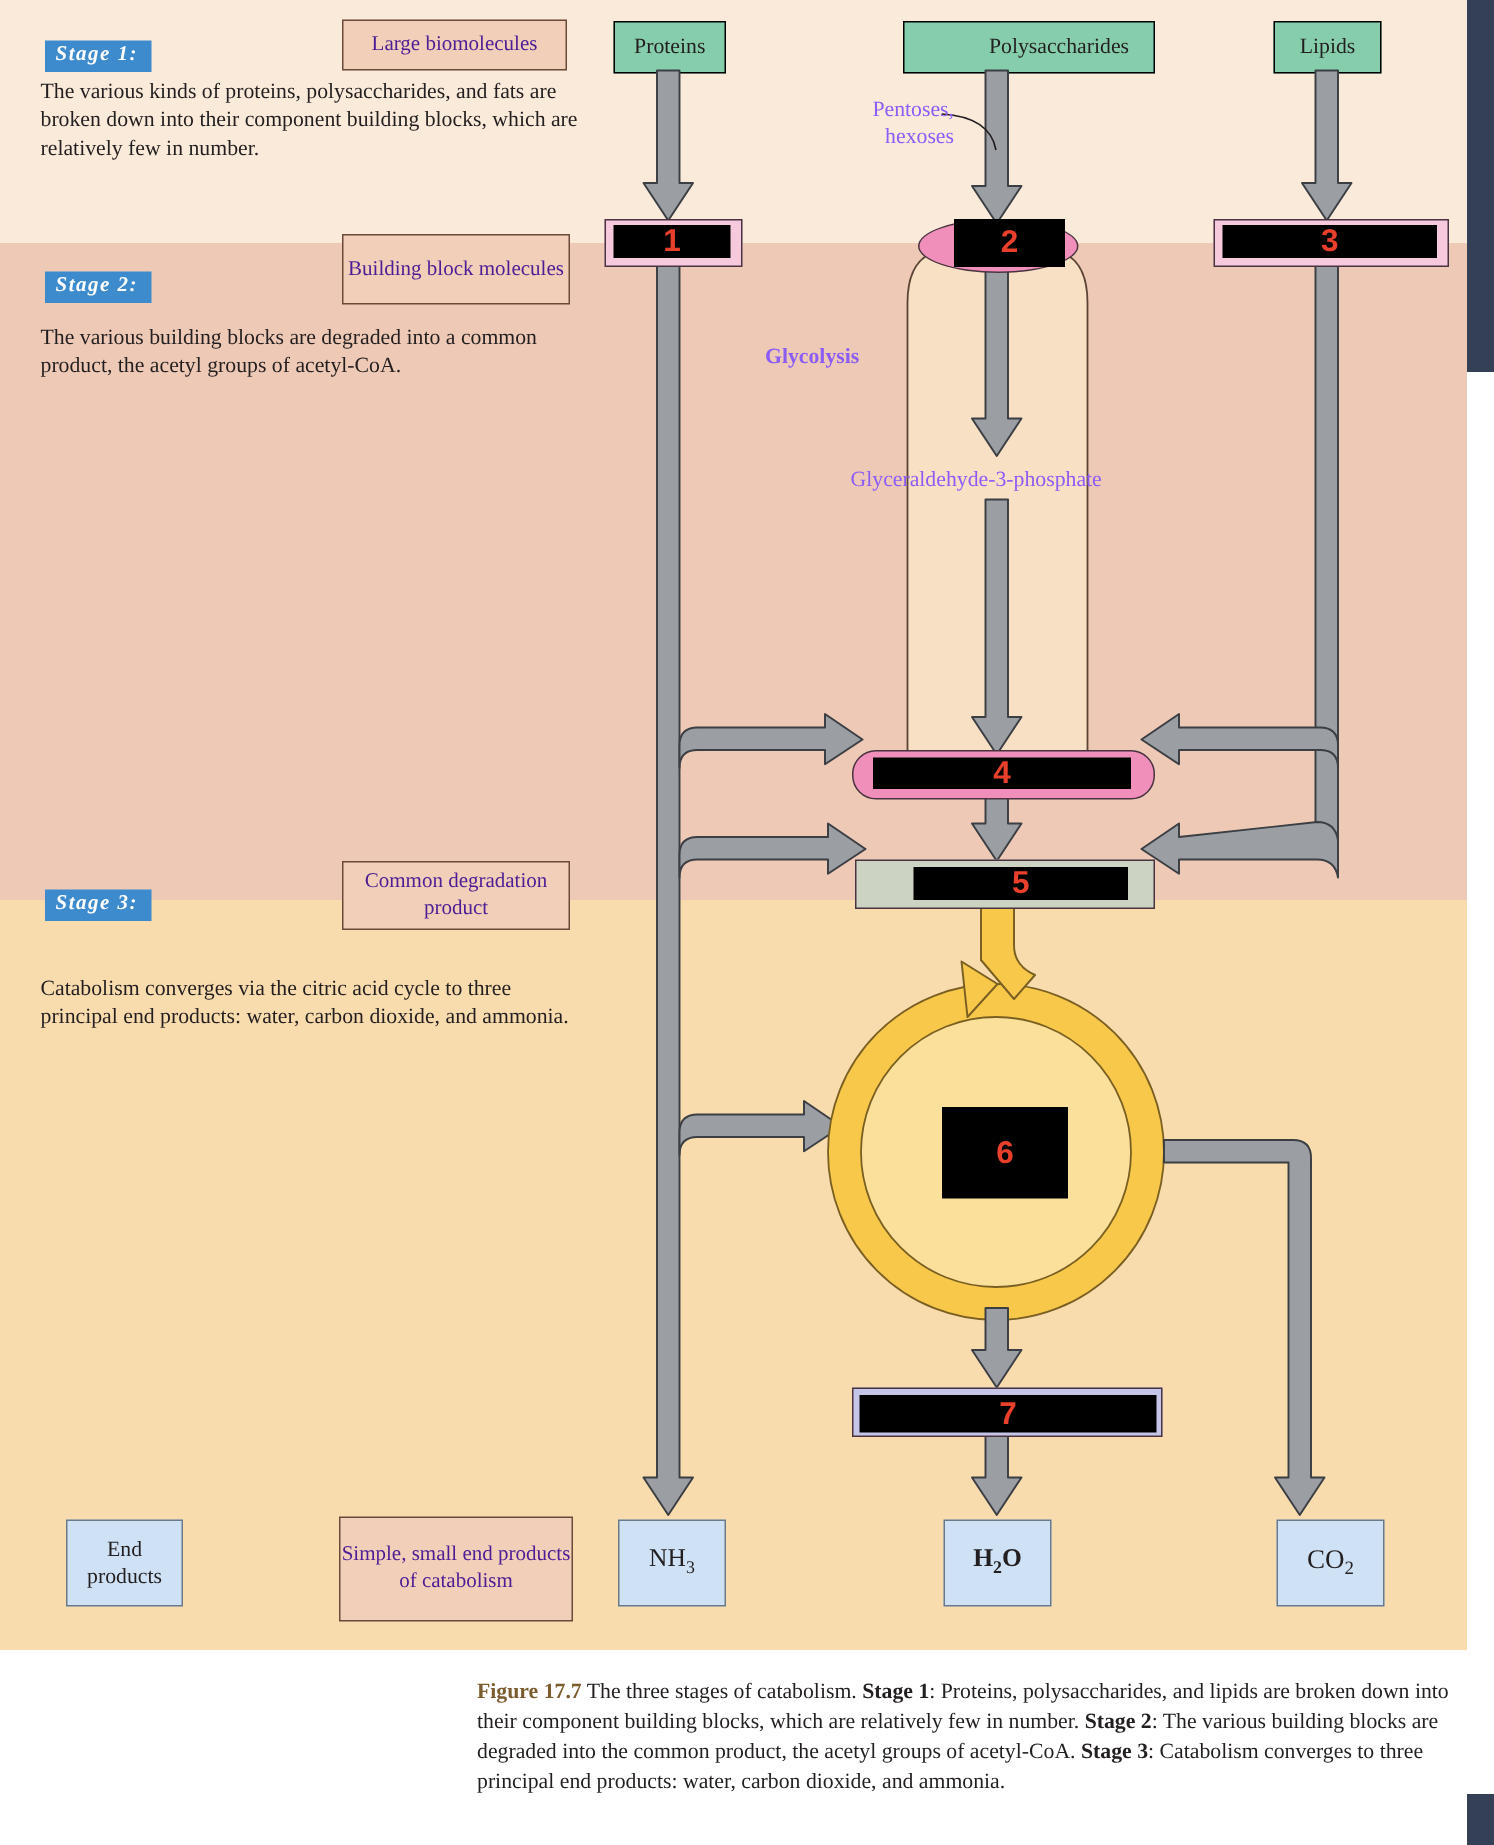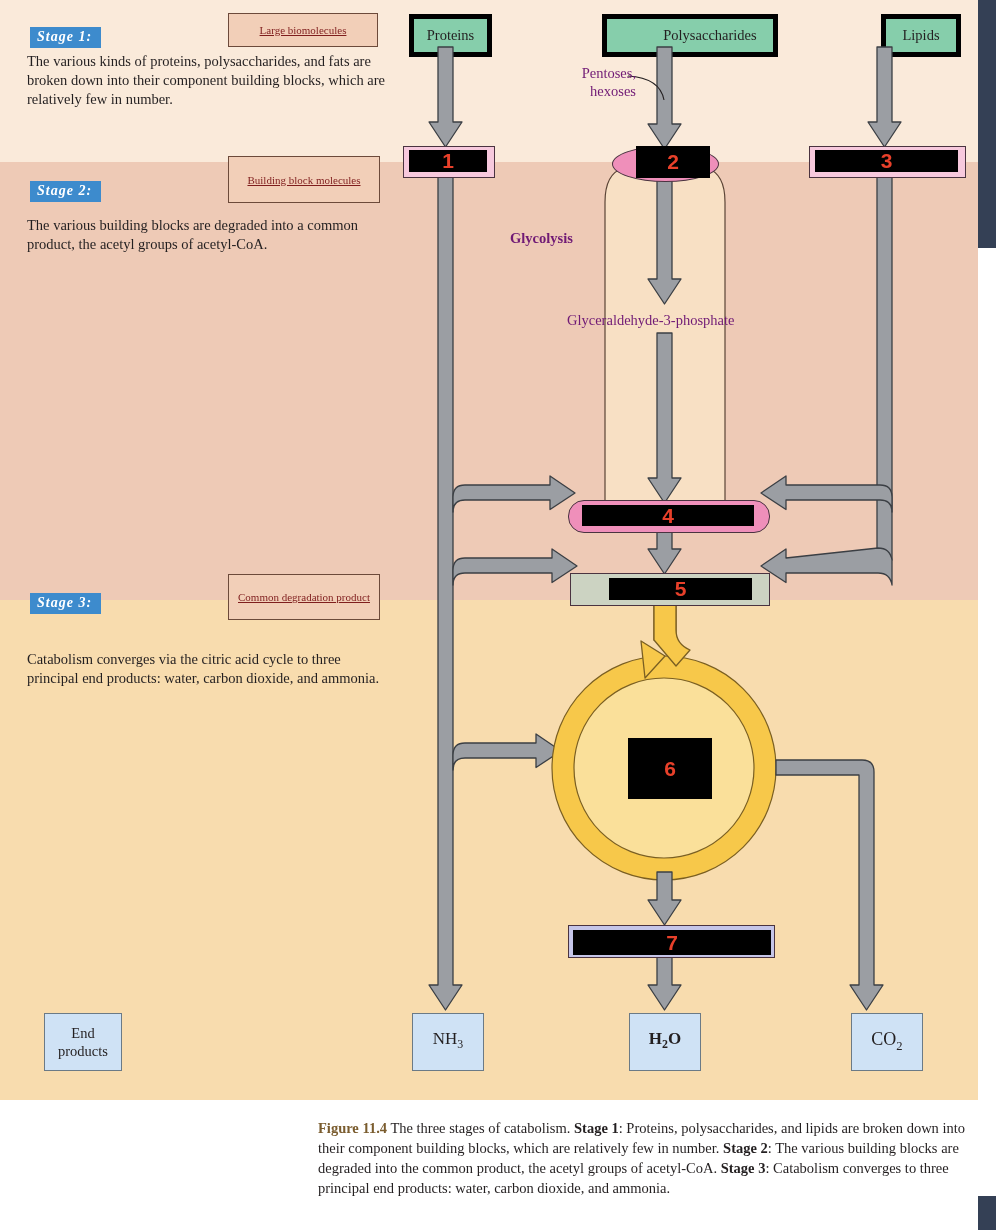--- a/index.html
+++ b/index.html
@@ -26,42 +26,42 @@
 
   .stage-text{position:absolute;font-size:14.5px;line-height:19px;color:#231f20;width:360px;
      font-family:"Liberation Serif", serif;}
   #stage1-text{left:27px;top:52px;}
   #stage2-text{left:27px;top:216px;}
   #stage3-text{left:27px;top:650px;}
 
   
   .legend-box{position:absolute;background:#f2cfb8;border:1px solid #6c4a3a;
     display:flex;align-items:center;justify-content:center;text-align:center;
-    font-size:11px;line-height:18px;color:#7f1d1d;font-family:"Liberation Serif", serif;text-decoration:underline;}
+    font-size:14px;line-height:18px;color:#4c1d95;font-family:"Liberation Serif", serif;}
   #legend-large{left:228px;top:13px;width:148px;height:32px;}
   #legend-building{left:228px;top:141px;width:150px;height:45px;margin-top:15px;}
   #legend-common{left:228px;top:574px;width:150px;height:44px;}
   #legend-simple{left:226px;top:1011px;width:154px;height:68px;}
 
   
   .blue-box{position:absolute;background:#cfe2f5;border:1px solid #6b7a86;
     display:flex;align-items:center;justify-content:center;text-align:center;
     font-size:14.5px;line-height:18px;color:#231f20;font-family:"Liberation Serif", serif;}
   #legend-end{left:44px;top:1013px;width:76px;height:56px;}
   #prod-nh3{left:412px;top:1013px;width:70px;height:56px;font-size:17px;}
   #prod-h2o{left:629px;top:1013px;width:70px;height:56px;font-size:17px;}
   #prod-co2{left:851px;top:1013px;width:70px;height:56px;font-size:18px;}
 
   
-  .green-box{position:absolute;background:#86ceab;border:5px solid #000000;
+  .green-box{position:absolute;background:#86ceab;border:1px solid #000000;
     display:flex;align-items:center;justify-content:center;text-align:left;
     font-size:14.5px;color:#231f20;font-family:"Liberation Serif", serif;}
   #src-proteins{left:409px;top:14px;width:73px;height:33px;}
   #src-poly{left:602px;top:14px;width:126px;height:33px;padding-left:40px;}
-  #src-lipids{left:849px;top:14px;width:70px;height:33px;margin-left:32px;}
+  #src-lipids{left:849px;top:14px;width:70px;height:33px;}
 
   
   .redact{position:absolute;background:#000000;color:#e8402a;font-weight:bold;
     display:flex;align-items:center;justify-content:center;font-size:21px;
     font-family:"Liberation Sans", sans-serif;z-index:6;}
 
   
   .pink-frame{position:absolute;background:#f7c9dd;border:1px solid #4a3340;z-index:5;}
   #frame1{left:403px;top:146px;width:90px;height:30px;}
   #redact1{left:409px;top:150px;width:78px;height:22px;}
@@ -89,21 +89,21 @@
 
   
   #box7{position:absolute;left:568px;top:925px;width:205px;height:31px;
      background:#c5c5e8;border:1px solid #4a3340;z-index:5;}
   #redact7{left:573px;top:930px;width:198px;height:25px;}
 
   
   #art{position:absolute;left:0;top:0;width:996px;height:1230px;z-index:2;}
 
   
-  .plain-label{position:absolute;font-size:14.5px;line-height:18px;color:#701a75;
+  .plain-label{position:absolute;font-size:14.5px;line-height:18px;color:#8b5cf6;
      font-family:"Liberation Serif", serif;z-index:7;}
   #lbl-pentose{left:536px;top:64px;width:100px;text-align:right;}
   #lbl-glycolysis{left:510px;top:229px;font-weight:bold;}
   #lbl-g3p{left:567px;top:311px;}
 
   
   #caption{position:absolute;left:318px;top:1118px;width:665px;font-size:14.5px;line-height:20px;
      color:#231f20;font-family:"Liberation Serif", serif;z-index:8;}
   #caption b{font-weight:bold;}
   .fig-no{color:#7a5c2e;font-weight:bold;}
@@ -180,20 +180,21 @@
 
   <div class="stage-chip" id="stage2-chip">Stage 2:</div>
   <div class="stage-text" id="stage2-text">The various building blocks are degraded into a common product, the acetyl groups of acetyl-CoA.</div>
 
   <div class="stage-chip" id="stage3-chip">Stage 3:</div>
   <div class="stage-text" id="stage3-text">Catabolism converges via the citric acid cycle to three principal end products: water, carbon dioxide, and ammonia.</div>
 
   <div class="legend-box" id="legend-large">Large biomolecules</div>
   <div class="legend-box" id="legend-building">Building block molecules</div>
   <div class="legend-box" id="legend-common">Common degradation product</div>
+  <div class="legend-box" id="legend-simple">Simple, small end products of catabolism</div>
   <div class="blue-box" id="legend-end">End products</div>
 
   <div class="green-box" id="src-proteins">Proteins</div>
   <div class="green-box" id="src-poly">Polysaccharides</div>
   <div class="green-box" id="src-lipids">Lipids</div>
 
   <div class="plain-label" id="lbl-pentose">
     <span>Pentoses, hexoses</span>
   </div>
   <div class="plain-label" id="lbl-glycolysis">Glycolysis</div>
@@ -223,21 +224,21 @@
     <span><span>NH</span><sub>3</sub></span>
   </div>
   <div class="blue-box" id="prod-h2o">
     <span><b>H</b><sub><b>2</b></sub><b>O</b></span>
   </div>
   <div class="blue-box" id="prod-co2">
     <span><span>CO</span><sub>2</sub></span>
   </div>
 
   <div id="caption">
-    <span class="fig-no">Figure 11.4</span>
+    <span class="fig-no">Figure 17.7</span>
     <span>The three stages of catabolism.</span>
     <b>Stage 1</b><span>: Proteins, polysaccharides, and lipids are broken down into their component building blocks, which are relatively few in number. </span><b>Stage 2</b><span>: The various building blocks are degraded into the common product, the acetyl groups of acetyl-CoA. </span><b>Stage 3</b><span>: Catabolism converges to three principal end products: water, carbon dioxide, and ammonia.</span>
   </div>
 
   <div id="scrollbar-track"></div>
   <div id="scrollbar-thumb"></div>
   <div id="scrollbar-thumb-2"></div>
 
 </div>
 

